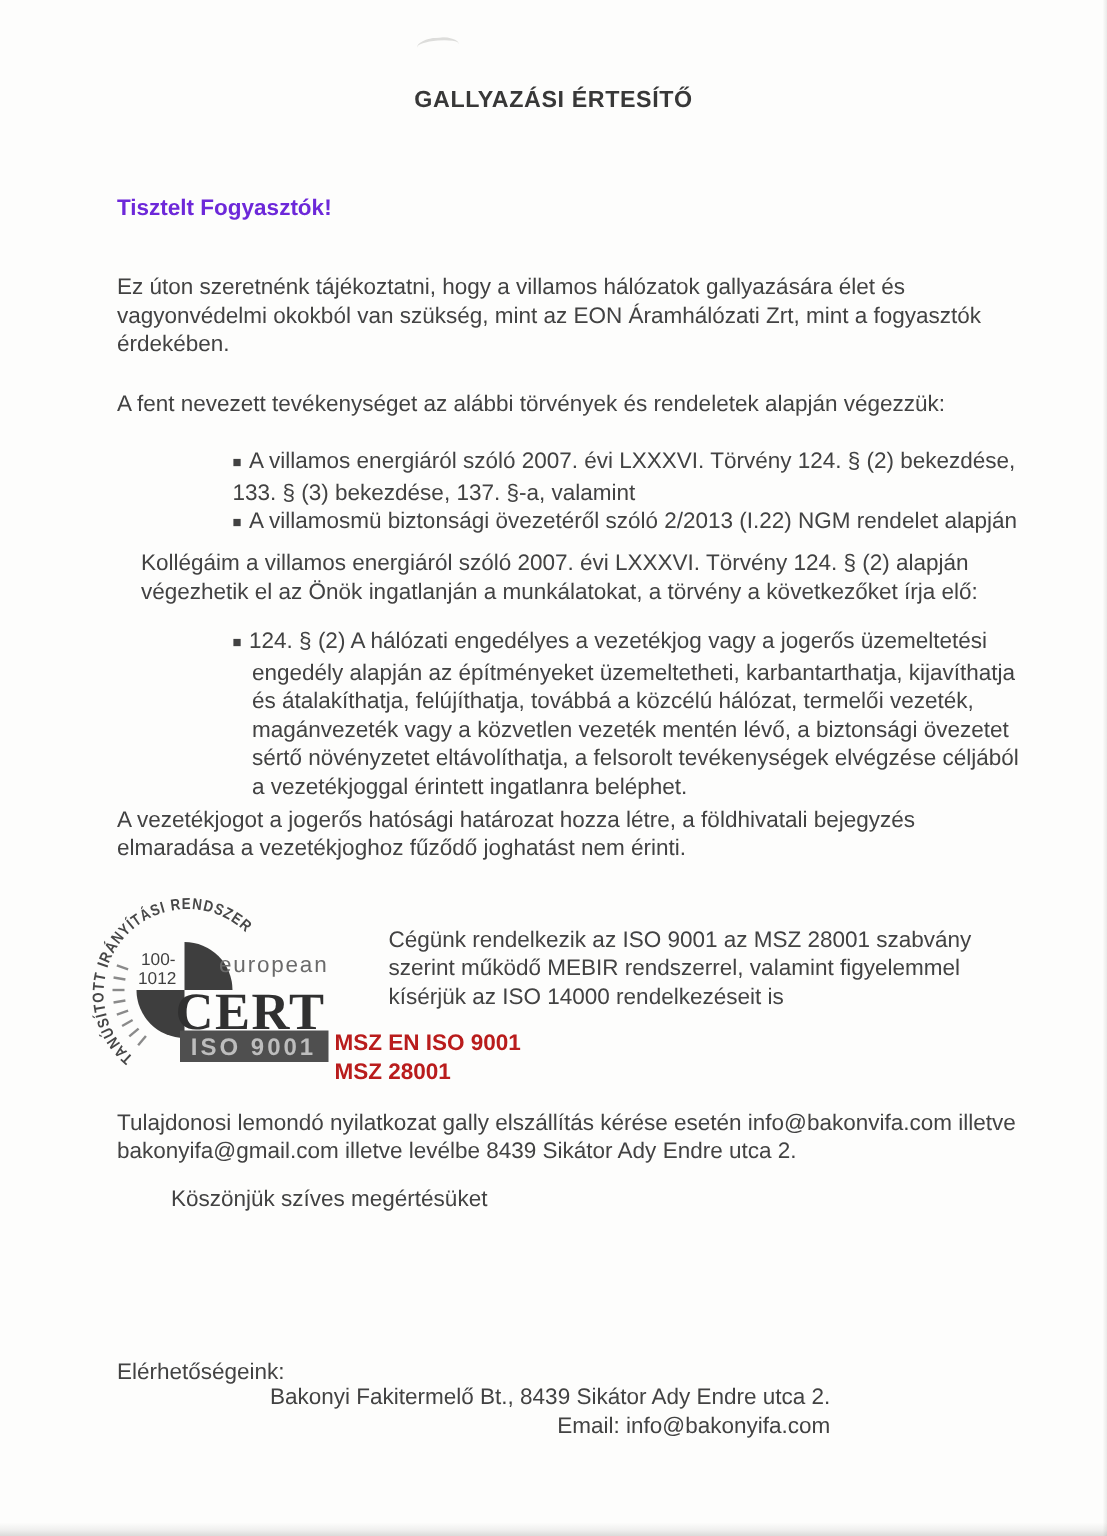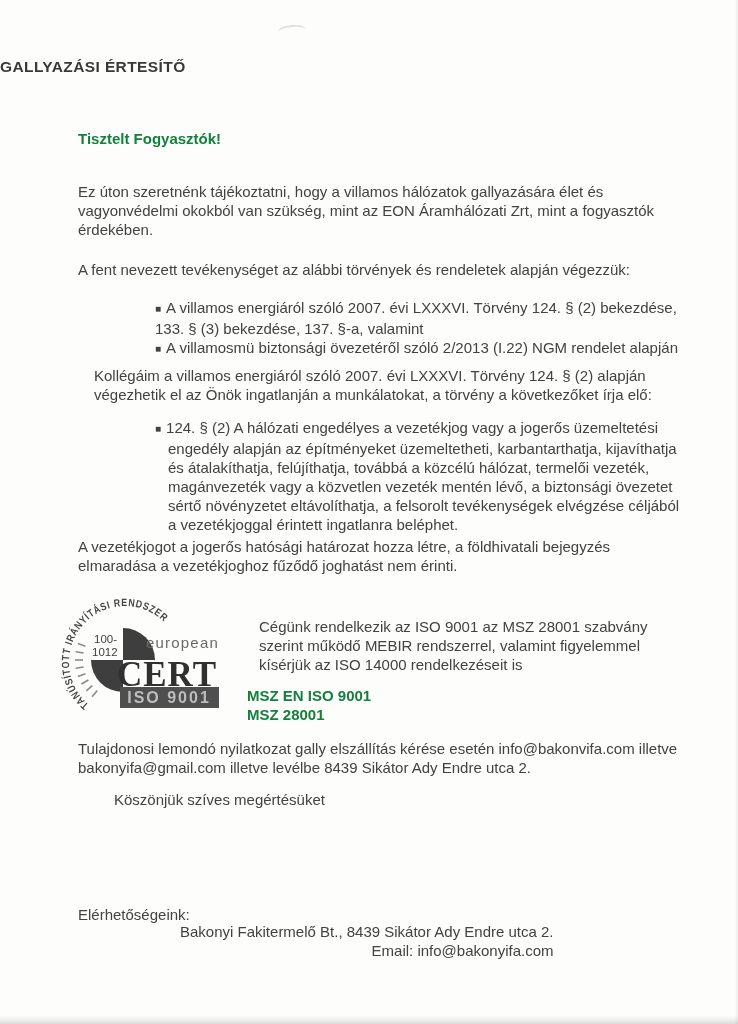--- a/index.html
+++ b/index.html
@@ -9,39 +9,39 @@
     width:738px;height:1024px;
     background:#fdfdfc;
     font-family:"Liberation Sans",sans-serif;
     font-size:15px;line-height:19px;
     color:#424242;
     overflow:hidden;
   }
   .abs{position:absolute;}
   .title{
     left:0;top:57px;width:738px;
-    text-align:left;
+    text-align:center;
     font-weight:bold;font-size:15.5px;
     letter-spacing:.4px;color:#383838;
   }
-  .salutation{left:78px;top:129px;font-weight:bold;color:#15803d;}
+  .salutation{left:78px;top:129px;font-weight:bold;color:#6d28d9;}
   .intro{left:78px;top:182px;width:594px;}
   .laws-intro{left:78px;top:260px;width:594px;}
   .law-list{left:155px;top:298px;width:526px;}
   .law-item .bullet{font-size:10px;margin-right:5px;position:relative;top:-1px;}
   .colleagues{left:94px;top:366px;width:594px;}
   .quote{
     left:155px;top:418px;width:514px;
     text-indent:-13px;padding-left:13px;
   }
   .quote .bullet{font-size:10px;margin-right:5px;position:relative;top:-1px;}
   .easement{left:78px;top:537px;width:594px;}
   .logo-wrap{left:60px;top:596px;width:184px;height:138px;}
   .cert-text{left:237px;top:617px;width:432px;margin-left:22px;}
-  .standards{left:247px;top:686px;font-weight:bold;color:#15803d;}
+  .standards{left:223px;top:686px;font-weight:bold;color:#b91c1c;}
   .waiver{left:78px;top:739px;width:604px;}
   .closing{left:78px;top:790px;margin-left:36px;}
   .contact-heading{left:78px;top:905px;}
   .contact-lines{left:180px;top:922px;text-align:right;}
   
   .scan-bottom{
     position:absolute;left:0;right:0;bottom:0;height:9px;
     background:linear-gradient(to bottom,rgba(80,80,76,0) 0%,rgba(80,80,76,.08) 55%,rgba(80,80,76,.20) 100%);
   }
   .scan-right{

